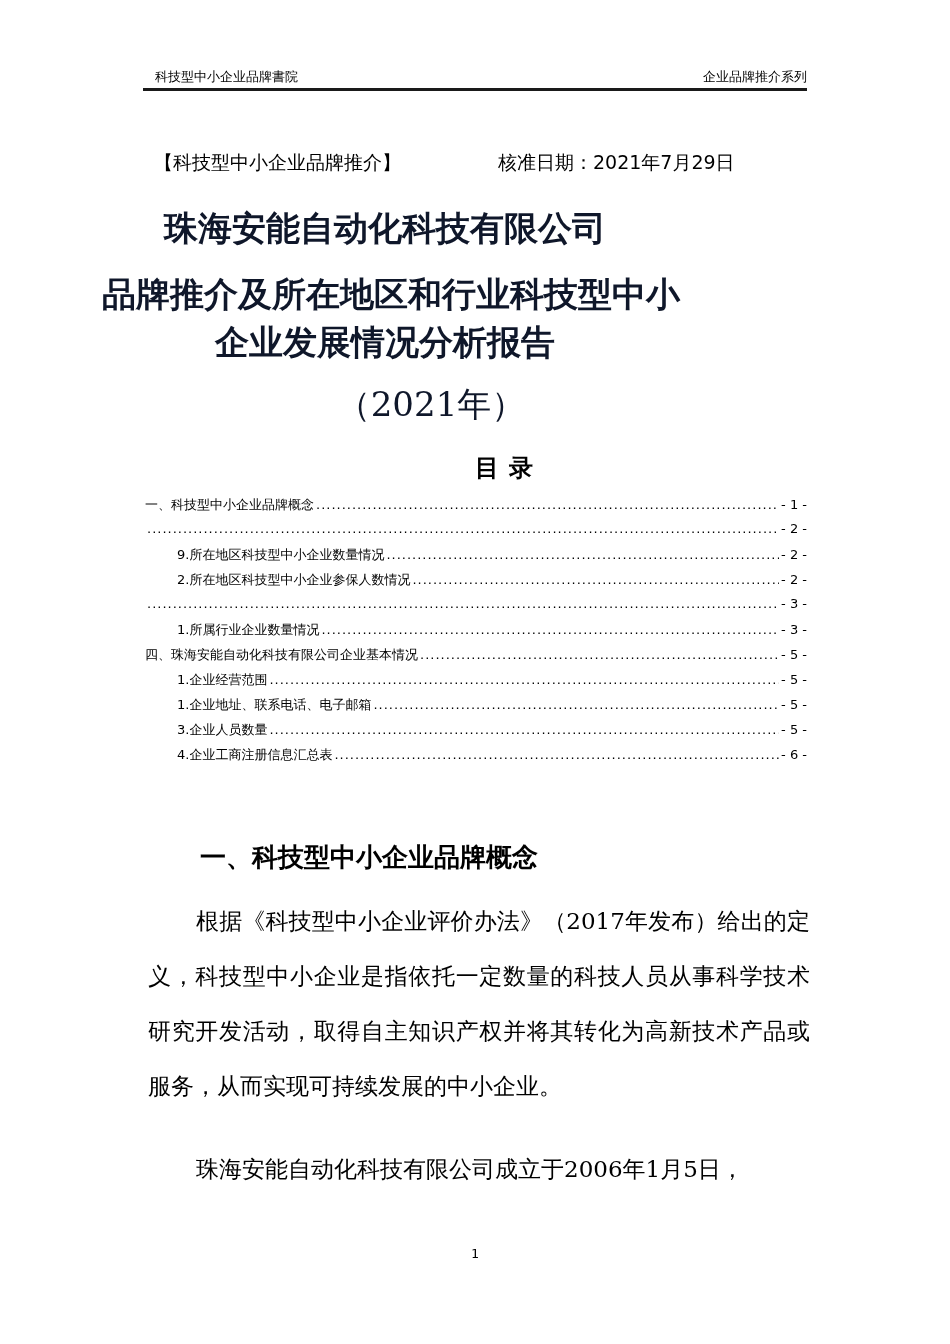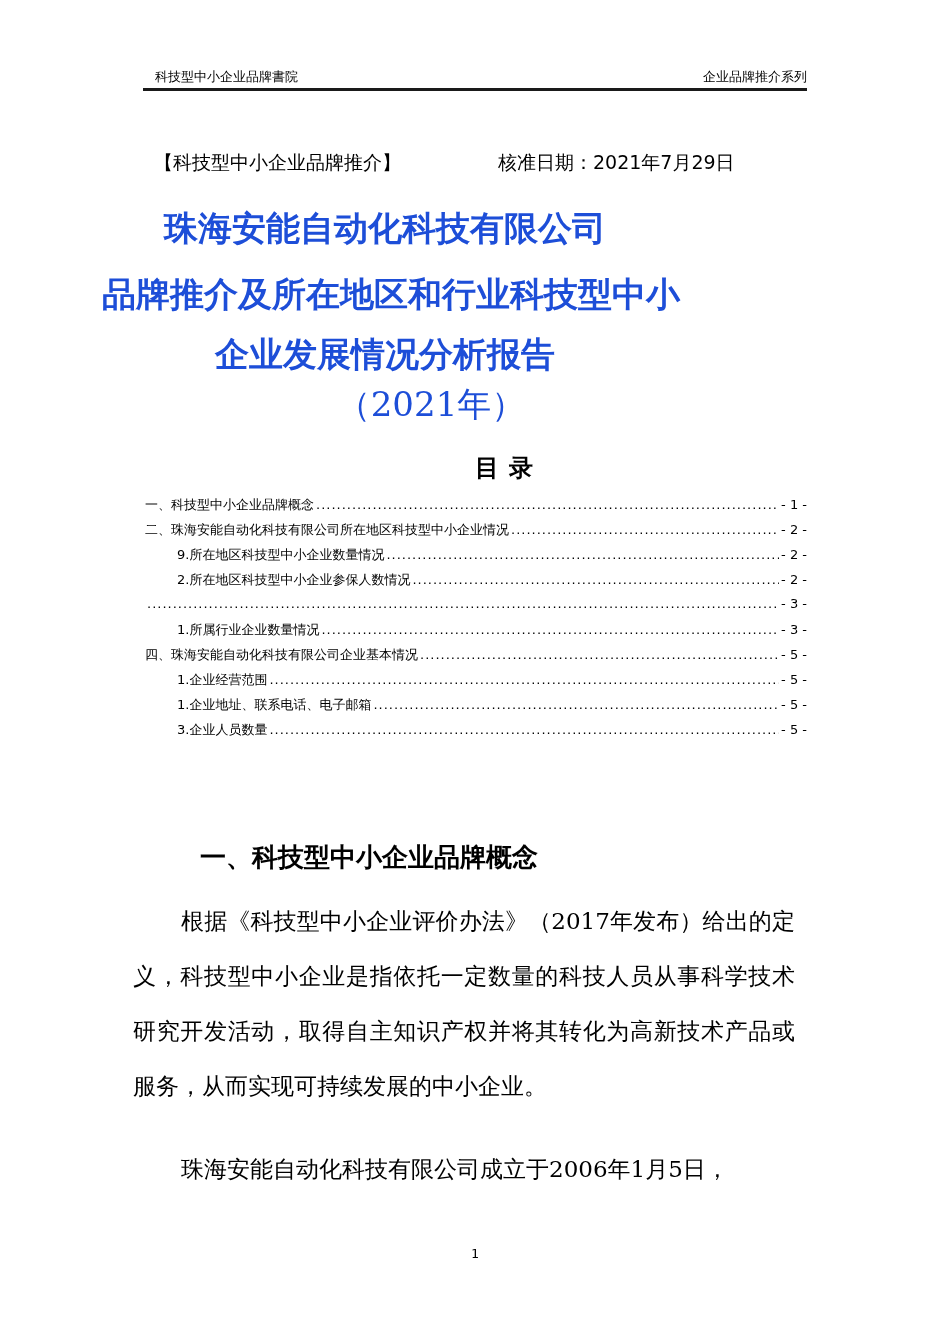--- a/index.html
+++ b/index.html
@@ -9,43 +9,43 @@
                  border-bottom: 3px solid #1a1a1a; font-family: "DejaVu Sans", "Liberation Sans", sans-serif;
                  font-size: 13px; }
   .page-header .left { position: absolute; left: 0; top: 2px; margin-left: 12px; }
   .page-header .right { position: absolute; right: 0; top: 2px; }
 
   .meta-line { position: absolute; top: 150px; left: 150px; width: 660px; font-size: 19px;
                font-family: "DejaVu Serif", "Liberation Serif", serif; }
   .meta-line .tag { position: absolute; left: 4px; font-family: "DejaVu Sans", sans-serif; }
   .meta-line .date { position: absolute; left: 348px; font-family: "DejaVu Sans", sans-serif; }
 
-  .title { position: absolute; left: 0; width: 770px; text-align: center; color: #1d4ed8;
+  .title { position: absolute; left: 0; width: 770px; text-align: center; color: #0f172a;
            font-family: "DejaVu Sans", "Liberation Sans", sans-serif; font-size: 34px; font-weight: bold; }
   .t1 { top: 206px; }
   .t2 { top: 272px; padding-left: 6px; }
-  .t3 { top: 332px; }
+  .t3 { top: 320px; }
   .t4 { top: 382px; font-weight: normal; font-family: "DejaVu Serif", serif; margin-left: 46px; }
 
   .toc-title { position: absolute; top: 452px; left: 0; width: 950px; text-align: center;
                font-family: "DejaVu Sans", sans-serif; font-weight: bold; font-size: 24px; letter-spacing: 10px; margin-left: 34px; }
 
   .toc { position: absolute; top: 496px; left: 145px; width: 662px; font-family: "DejaVu Sans", sans-serif;
          font-size: 13px; }
   .toc-row { display: flex; align-items: baseline; height: 25px; white-space: nowrap; }
   .toc-row.sub { padding-left: 32px; }
   .toc-row .label { flex: 0 0 auto; }
   .toc-row .dots { flex: 1 1 auto; overflow: hidden; margin: 0 2px; color: #000; }
   .toc-row .dots::before { content: "................................................................................................................................................................................................................................................................"; letter-spacing: 1px; }
   .toc-row .page { flex: 0 0 auto; }
 
   .section-heading { position: absolute; top: 840px; left: 200px; font-family: "DejaVu Sans", sans-serif;
                      font-size: 26px; font-weight: bold; }
 
-  .body-text { position: absolute; left: 133px; width: 662px; font-size: 23px; line-height: 55px;
+  .body-text { position: absolute; left: 148px; width: 662px; font-size: 23px; line-height: 55px;
                font-family: "DejaVu Serif", "Liberation Serif", serif; text-align: justify; }
   .p1 { top: 894px; text-indent: 48px; }
   .p2 { top: 1142px; text-indent: 48px; }
 
   .page-number { position: absolute; top: 1246px; left: 0; width: 950px; text-align: center;
                  font-family: "DejaVu Sans Mono", monospace; font-size: 13px; }
 </style>
 </head>
 <body>
 
@@ -66,21 +66,20 @@
 
 <div class="toc-title">目录</div>
 
 <div class="toc">
   <div class="toc-row">
     <span class="label">一、科技型中小企业品牌概念</span>
     <span class="dots"></span>
     <span class="page">- 1 -</span>
   </div>
   <div class="toc-row">
-    <span class="label">二、珠海安能自动化科技有限公司所在地区科技型中小企业情况</span>
     <span class="dots"></span>
     <span class="page">- 2 -</span>
   </div>
   <div class="toc-row sub">
     <span class="label">9.所在地区科技型中小企业数量情况</span>
     <span class="dots"></span>
     <span class="page">- 2 -</span>
   </div>
   <div class="toc-row sub">
     <span class="label">2.所在地区科技型中小企业参保人数情况</span>
@@ -109,20 +108,25 @@
   <div class="toc-row sub">
     <span class="label">1.企业地址、联系电话、电子邮箱</span>
     <span class="dots"></span>
     <span class="page">- 5 -</span>
   </div>
   <div class="toc-row sub">
     <span class="label">3.企业人员数量</span>
     <span class="dots"></span>
     <span class="page">- 5 -</span>
   </div>
+  <div class="toc-row sub">
+    <span class="label">4.企业工商注册信息汇总表</span>
+    <span class="dots"></span>
+    <span class="page">- 6 -</span>
+  </div>
 </div>
 
 <div class="section-heading">一、科技型中小企业品牌概念</div>
 
 <div class="body-text p1">根据《科技型中小企业评价办法》（2017年发布）给出的定义，科技型中小企业是指依托一定数量的科技人员从事科学技术研究开发活动，取得自主知识产权并将其转化为高新技术产品或服务，从而实现可持续发展的中小企业。</div>
 <div class="body-text p2">珠海安能自动化科技有限公司成立于2006年1月5日，</div>
 
 <div class="page-number">1</div>
 
 </body></html>

